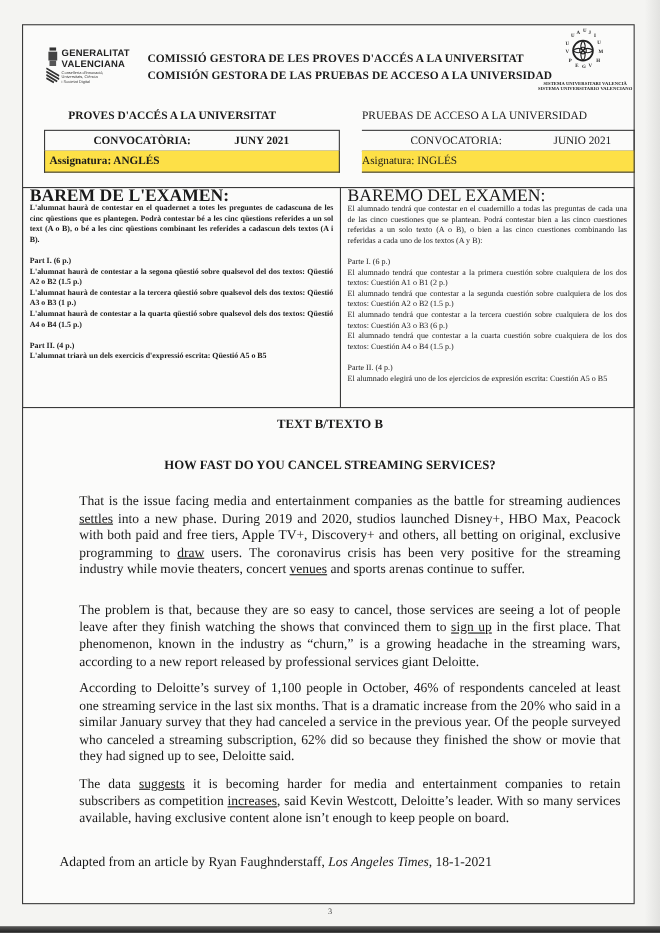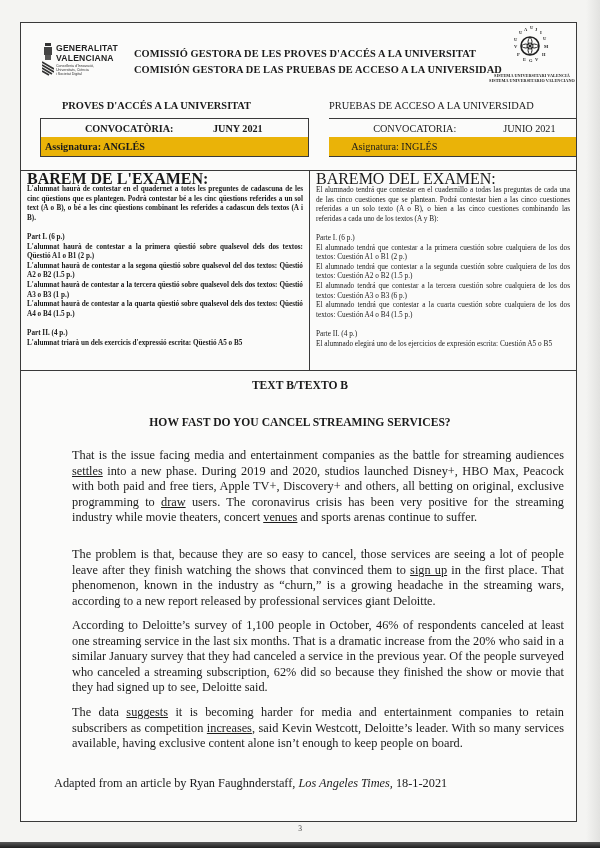--- a/index.html
+++ b/index.html
@@ -27,21 +27,21 @@
       font-size:3.6px; line-height:4.2px; color:#333; width:60px; }
     .hdr-title-ca { position:absolute; left:134px; top:48px; font-size:10.4px; font-weight:bold; letter-spacing:0.1px; }
     .hdr-title-es { position:absolute; left:134px; top:64px; font-size:10.4px; letter-spacing:0.1px;font-weight:bold; }
     .su-logo { position:absolute; left:490px; top:24px; width:80px; height:58px; }
     .su-line { position:absolute; left:486px; width:92px; text-align:center; font-size:4.2px; font-weight:bold; letter-spacing:0.1px; }
     .row-proves { position:absolute; top:100px; font-size:10.4px; }
     .conv-row { position:absolute; left:20px; width:557px; box-sizing:border-box; display:flex; }
     .conv-cell { box-sizing:border-box; border:1px solid #3a3a3a; position:relative;margin-left:20px; }
     .t1 { top:118px; height:20px; }
     .t2 { top:137px; height:20px; }
-    .t2 .conv-cell { background:#eab308; }
+    .t2 .conv-cell { background:#fde047; }
     .cell-text { position:absolute; top:4px; font-size:10.2px; white-space:nowrap; }
     
     .barem { position:absolute; left:20px; top:170px; width:557px; height:201px; display:flex; box-sizing:border-box; border:1px solid #3a3a3a; }
     .barem-col { box-sizing:border-box; padding:2px 6px 0 6px; }
     .barem-col.ca { width:290px; border-right:1px solid #3a3a3a; font-weight:bold; }
     .barem-col.es { width:267px; }
     .barem-h { font-size:16px; line-height:12px; font-weight:normal; }
     .barem-col.ca .barem-h { font-weight:bold; }
     .barem-p { font-size:7.2px; line-height:9.6px; text-align:justify; margin:0; }
     .barem-col.es .barem-p { font-size:7.3px; }
@@ -122,31 +122,30 @@
     <span class="cell-text" style="left:44px;">CONVOCATORIA:</span>
     <span class="cell-text" style="left:174px;">JUNIO  2021</span>
   </div>
 </div>
 
 <div class="conv-row t2">
   <div class="conv-cell" style="width:290px; border-top:none;">
     <span class="cell-text" style="left:4px; font-weight:bold;">Assignatura: ANGLÉS</span>
   </div>
   <div class="conv-cell" style="width:267px; border-top:none; border-left:none;">
-    <span class="cell-text" style="left:22px;">Asignatura: INGLÉS</span>
+    <span class="cell-text" style="left:0;">Asignatura: INGLÉS</span>
   </div>
 </div>
 
 <div class="barem">
   <div class="barem-col ca">
     <div class="barem-h">BAREM DE L'EXAMEN:</div>
     <p class="barem-p">L'alumnat haurà de contestar en el quadernet a totes les preguntes de cadascuna de les cinc qüestions que es plantegen. Podrà contestar bé a les cinc qüestions referides a un sol text (A o B), o bé a les cinc qüestions combinant les referides a cadascun dels textos (A i B).</p>
     <div class="gap"></div>
     <p class="barem-p">Part I. (6 p.)</p>
-    <p class="barem-p">L'alumnat haurà de contestar a la primera qüestió sobre qualsevol dels dos textos: Qüestió A1 o B1 (2 p.)</p>
     <p class="barem-p">L'alumnat haurà de contestar a la segona qüestió sobre qualsevol del dos textos: Qüestió A2 o B2 (1.5 p.)</p>
     <p class="barem-p">L'alumnat haurà de contestar a la tercera qüestió sobre qualsevol dels dos textos: Qüestió A3 o B3 (1 p.)</p>
     <p class="barem-p">L'alumnat haurà de contestar a la quarta qüestió sobre qualsevol dels dos textos: Qüestió A4 o B4 (1.5 p.)</p>
     <div class="gap"></div>
     <p class="barem-p">Part II. (4 p.)</p>
     <p class="barem-p">L'alumnat triarà un dels exercicis d'expressió escrita: Qüestió A5 o B5</p>
   </div>
   <div class="barem-col es">
     <div class="barem-h">BAREMO DEL EXAMEN:</div>
     <p class="barem-p">El alumnado tendrá que contestar en el cuadernillo a todas las preguntas de cada una de las cinco cuestiones que se plantean. Podrá contestar bien a las cinco cuestiones referidas a un solo texto (A o B), o bien a las cinco cuestiones combinando las referidas a cada uno de los textos (A y B):</p>

